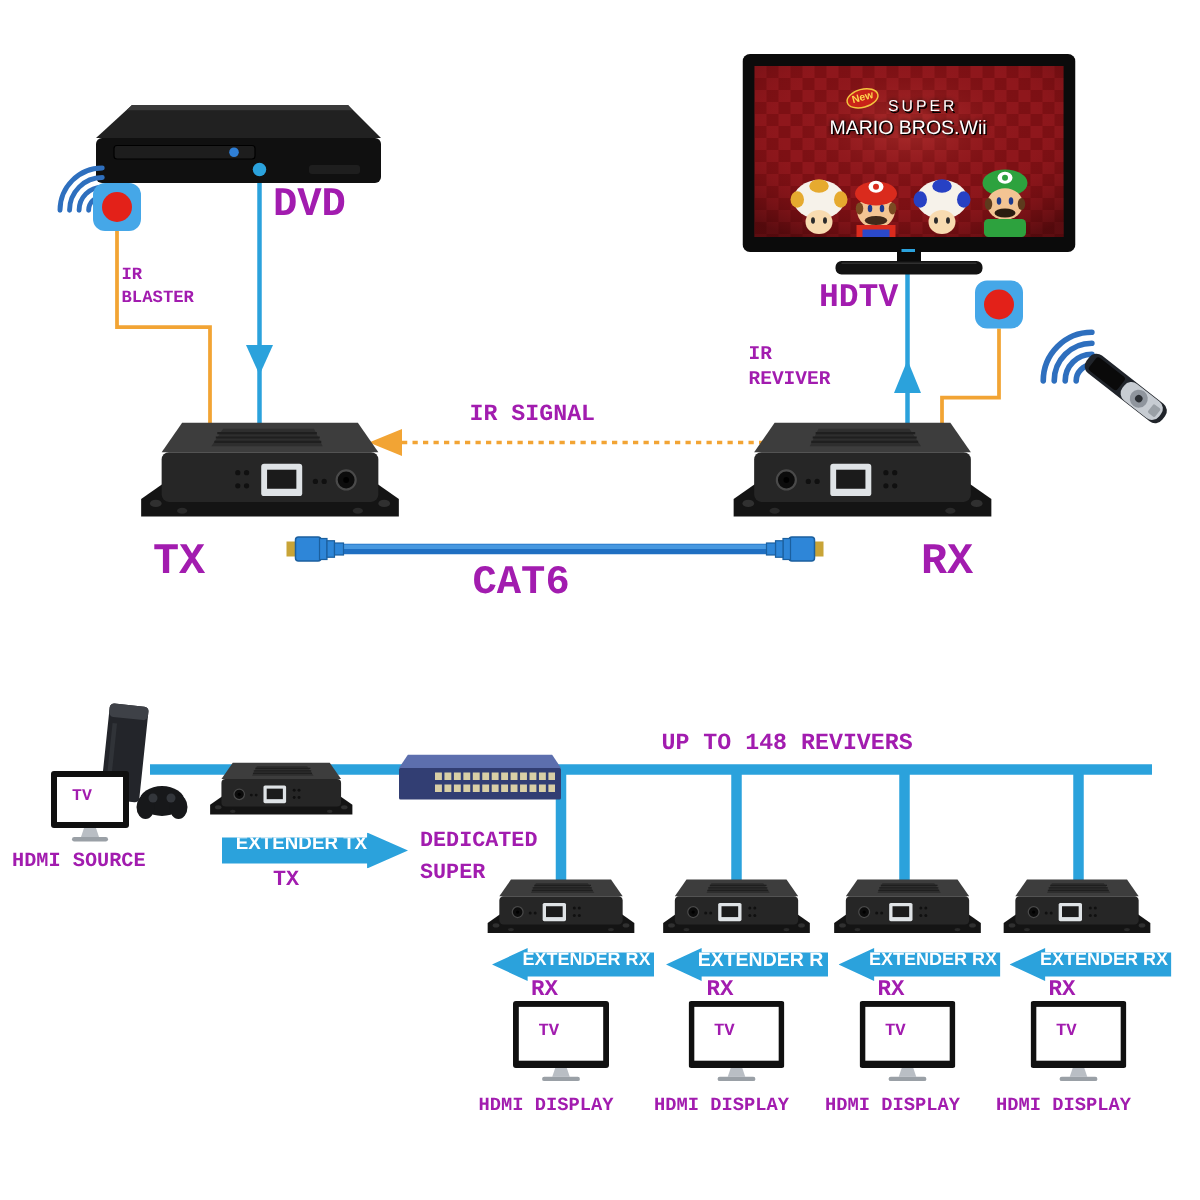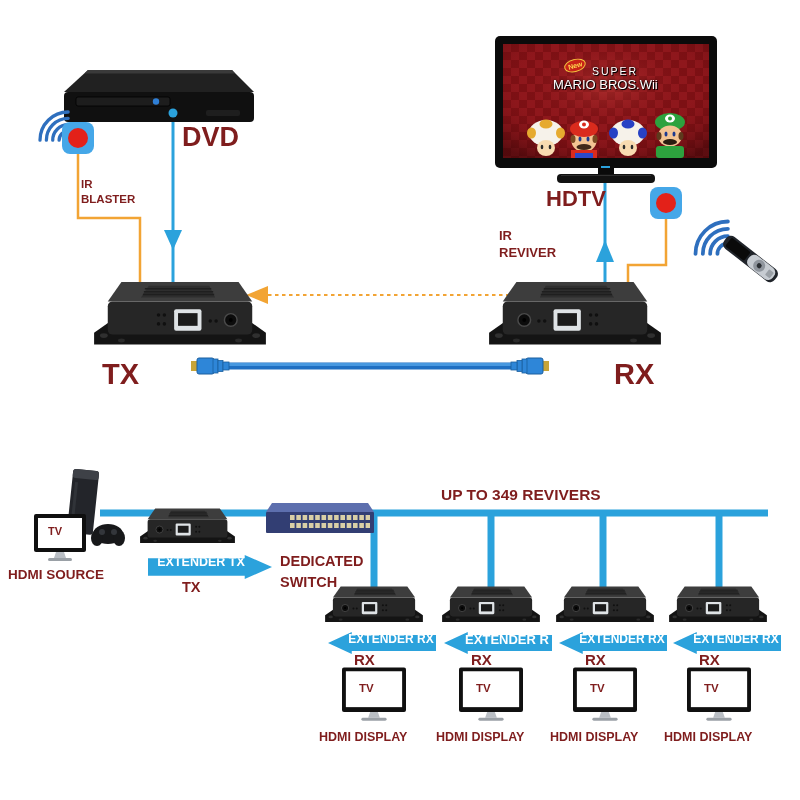--- a/index.html
+++ b/index.html
@@ -1,21 +1,21 @@
 <!DOCTYPE html>
 <html><head>
 <meta charset="utf-8">
 <style>
   html,body{margin:0;padding:0;background:#fff;}
   #canvas{position:relative;width:800px;height:800px;background:#ffffff;overflow:hidden;
           font-family:"Liberation Sans",sans-serif;}
   .wires{position:absolute;left:0;top:0;z-index:1;}
   .dev{position:absolute;z-index:2;}
-  .txt{position:absolute;z-index:3;font-family:Liberation Sans, sans-serif;font-weight:bold;
-       color:#7f1d1d;white-space:pre-line;line-height:1.3;}
+  .txt{position:absolute;z-index:3;font-family:Liberation Mono, monospace;font-weight:bold;
+       color:#a21caf;white-space:pre-line;line-height:1.3;}
   .ctr{}
   .banner{position:absolute;z-index:3;background:#2BA2DC;color:#ffffff;font-weight:bold;
           display:flex;align-items:flex-start;justify-content:center;white-space:nowrap;}
   .banner.right{clip-path:polygon(0 14%,78% 14%,78% 0,100% 50%,78% 100%,78% 86%,0 86%);padding-right:18px;}
   .banner.left{clip-path:polygon(100% 14%,22% 14%,22% 0,0 50%,22% 100%,22% 86%,100% 86%);padding-left:18px;}
   .icon-ir{position:absolute;z-index:2;width:32px;height:32px;background:#45a7e8;border-radius:8px;
            display:flex;align-items:center;justify-content:center;}
   .icon-ir .dot{width:20px;height:20px;border-radius:50%;background:#e32119;}
   .badge{position:absolute;z-index:3;background:#c92318;color:#ffd84d;border:1px solid #f3c63e;
          border-radius:50%;font-size:7px;font-weight:bold;padding:2px 3px;transform:rotate(-15deg);}
@@ -126,21 +126,23 @@
     <div class="dot"></div>
   </div>
   <span class="txt" style="left:81px;top:177px;font-size:11.5px">IR
 BLASTER</span>
 
   <svg class="dev" style="left:92px;top:278px;width:176px;height:82px" viewBox="0 0 180 84">
     <use href="#sym-extender" transform="translate(180,0) scale(-1,1)"></use>
   </svg>
   <span class="txt" style="left:102px;top:356px;font-size:29px">TX</span>
 
-
+  <div class="txt ctr" style="left:313px;top:266px;width:130px;font-size:15.5px">IR SIGNAL</div>
+
+  <div class="txt ctr" style="left:315px;top:372px;width:120px;font-size:27px">CAT6</div>
 
   <svg class="dev" style="left:495px;top:36px;width:222px;height:150px" viewBox="0 0 222 150">
     <defs>
       <pattern id="chk" width="16" height="16" patternUnits="userSpaceOnUse">
         <rect width="16" height="16" fill="#7D1014"></rect>
         <rect x="0" y="0" width="8" height="8" fill="#8F171C"></rect>
         <rect x="8" y="8" width="8" height="8" fill="#8F171C"></rect>
       </pattern>
       <radialGradient id="vig" cx="50%" cy="35%" r="75%">
         <stop offset="0%" stop-color="#FF6A5A" stop-opacity="0.28"></stop>
@@ -225,21 +227,21 @@
       <circle cx="47" cy="27.5" r="2.5" fill="#2A2E33"></circle>
       <rect x="57" y="24" width="6" height="7" rx="1" fill="#9AA0A6"></rect>
     </g>
   </svg>
 
   <svg class="dev" style="left:486px;top:278px;width:178px;height:82px" viewBox="0 0 180 84">
     <use href="#sym-extender"></use>
   </svg>
   <span class="txt" style="left:614px;top:356px;font-size:29px">RX</span>
 
-  <div class="txt ctr" style="left:441px;top:485px;width:260px;font-size:15.5px">UP TO 349 REVIVERS</div>
+  <div class="txt ctr" style="left:441px;top:485px;width:260px;font-size:15.5px">UP TO 148 REVIVERS</div>
 
   <svg class="dev" style="left:22px;top:462px;width:112px;height:104px" viewBox="0 0 112 104">
     <g transform="rotate(6 62 40)">
       <rect x="48" y="8" width="26" height="64" rx="3" fill="#23252A"></rect>
       <rect x="48" y="8" width="26" height="9" rx="3" fill="#3E4147"></rect>
       <rect x="51" y="21" width="3" height="44" fill="#303338"></rect>
     </g>
     <g>
       <rect x="12" y="52" width="52" height="38" rx="2" fill="#0F0F0F"></rect>
       <rect x="16" y="56" width="44" height="30" fill="#FFFFFF"></rect>
@@ -265,21 +267,21 @@
   </div>
   <div class="txt ctr" style="left:182px;top:578px;width:40px;font-size:14.5px">TX</div>
 
   <svg class="dev" style="left:262px;top:503px;width:112px;height:32px" viewBox="0 0 112 32">
     <polygon points="10,0 106,0 112,9 4,9" fill="#5D6FAE"></polygon>
     <rect x="4" y="9" width="108" height="21" rx="1" fill="#323E73"></rect>
     <line x1="28" y1="14.5" x2="108" y2="14.5" stroke="#D9CFA6" stroke-width="5" stroke-dasharray="4.6,1.7"></line>
     <line x1="28" y1="22.5" x2="108" y2="22.5" stroke="#D9CFA6" stroke-width="5" stroke-dasharray="4.6,1.7"></line>
   </svg>
   <span class="txt" style="left:280px;top:551px;font-size:14.5px;line-height:1.45">DEDICATED
-SWITCH</span>
+SUPER</span>
 
   <svg class="dev" style="left:324px;top:584px;width:100px;height:47px" viewBox="0 0 180 84">
       <use href="#sym-extender"></use>
     </svg>
   <div class="banner left" style="left:328px;top:632px;width:90px;height:22px;font-size:12px">
     <span>EXTENDER RX</span>
   </div>
   <div class="txt ctr" style="left:354px;top:650px;width:40px;font-size:15px">RX</div>
   <svg class="dev" style="left:342px;top:667px;width:64px;height:57px">
       <use href="#sym-monitor" width="64" height="57"></use>

